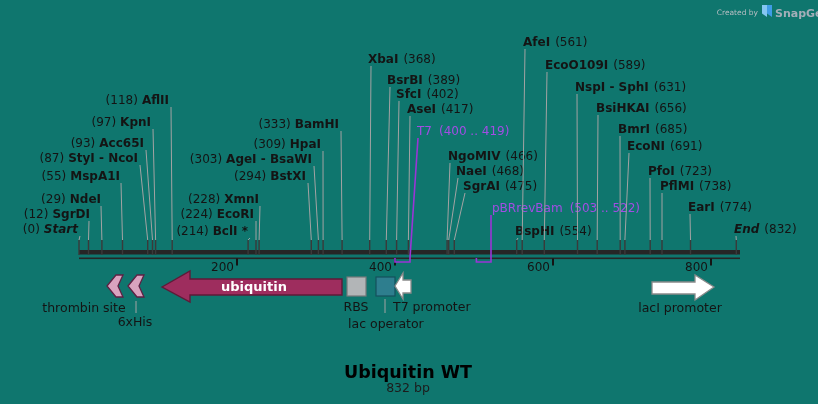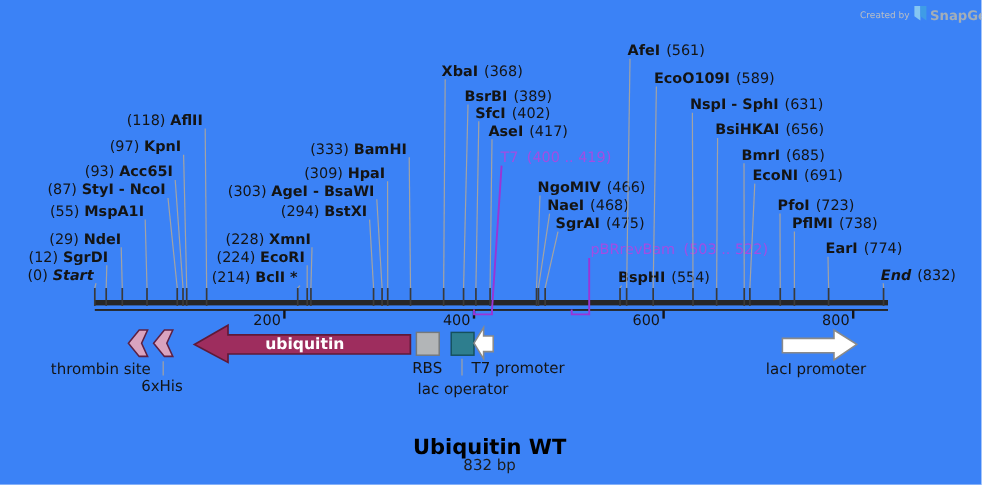--- a/index.html
+++ b/index.html
@@ -1,16 +1,16 @@
 <!DOCTYPE html>
 <html><head>
 <meta charset="utf-8">
 <style>
   html,body{margin:0;padding:0;background:#fff;}
-  #canvas{position:relative;width:818px;height:404px;background:#3b82f6;overflow:hidden;
+  #canvas{position:relative;width:818px;height:404px;background:#0f766e;overflow:hidden;
           font-family:"DejaVu Sans","Liberation Sans",sans-serif;}
   svg{display:block;}
   .lbl{font-family:"DejaVu Sans","Liberation Sans",sans-serif;font-size:12px;fill:#141414;}
   .nm{font-weight:bold;}
   .it{font-style:italic;}
   .pu{fill:#a24de4;}
   .leader{stroke:#a3a3a3;stroke-width:1;fill:none;}
   .tick{stroke:#3a3a3a;stroke-width:1.4;}
   .pline{stroke:#9a35d6;stroke-width:1.6;fill:none;}
   .rnum{font-family:"DejaVu Sans","Liberation Sans",sans-serif;font-size:12px;fill:#141414;}

